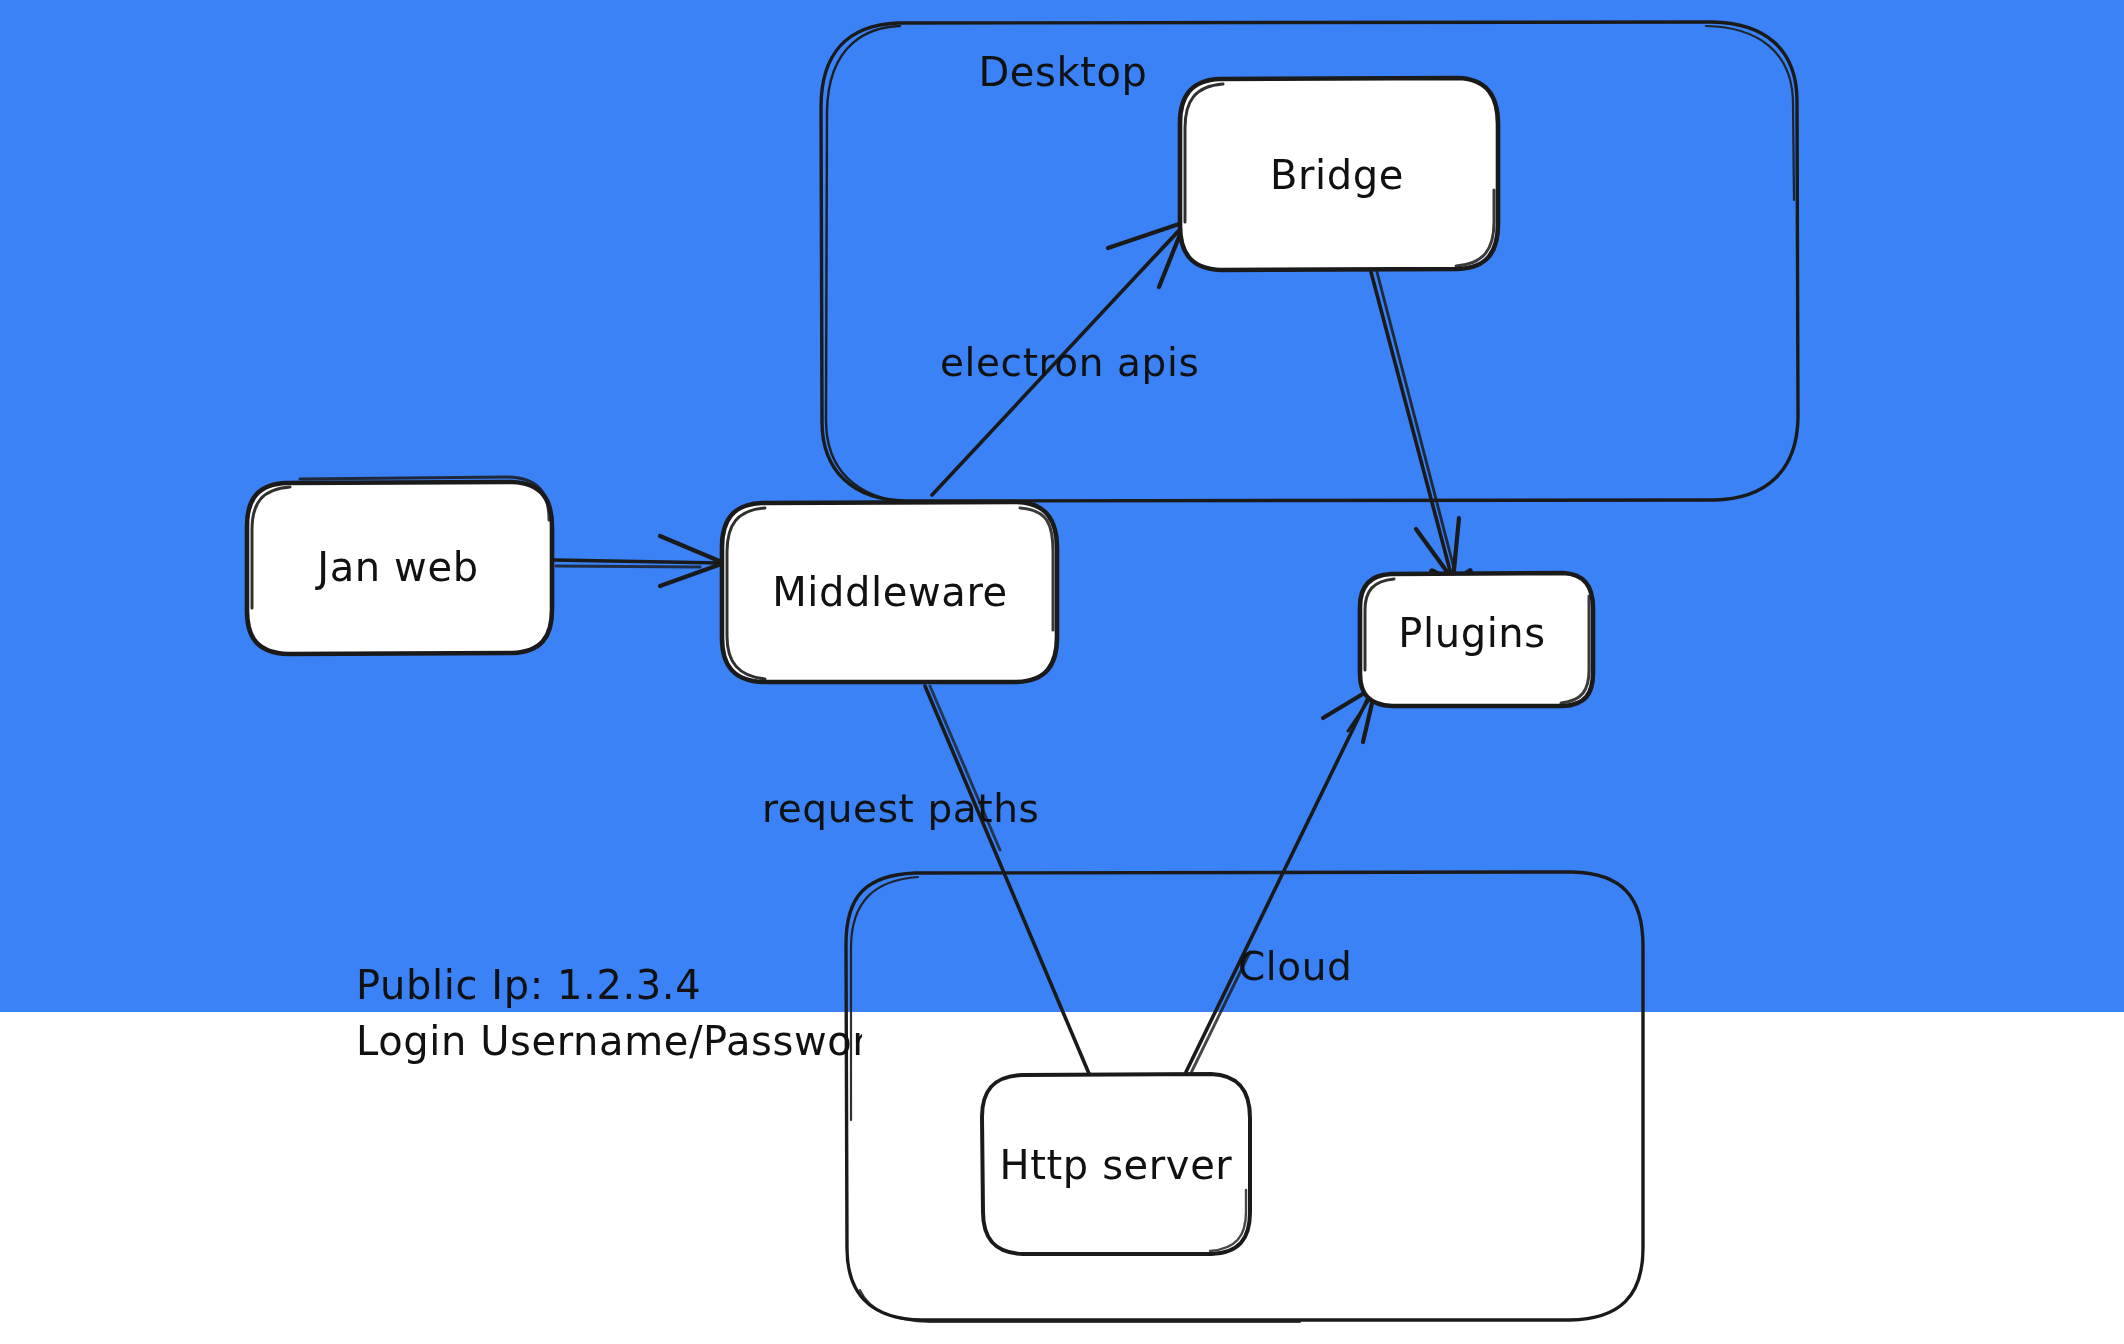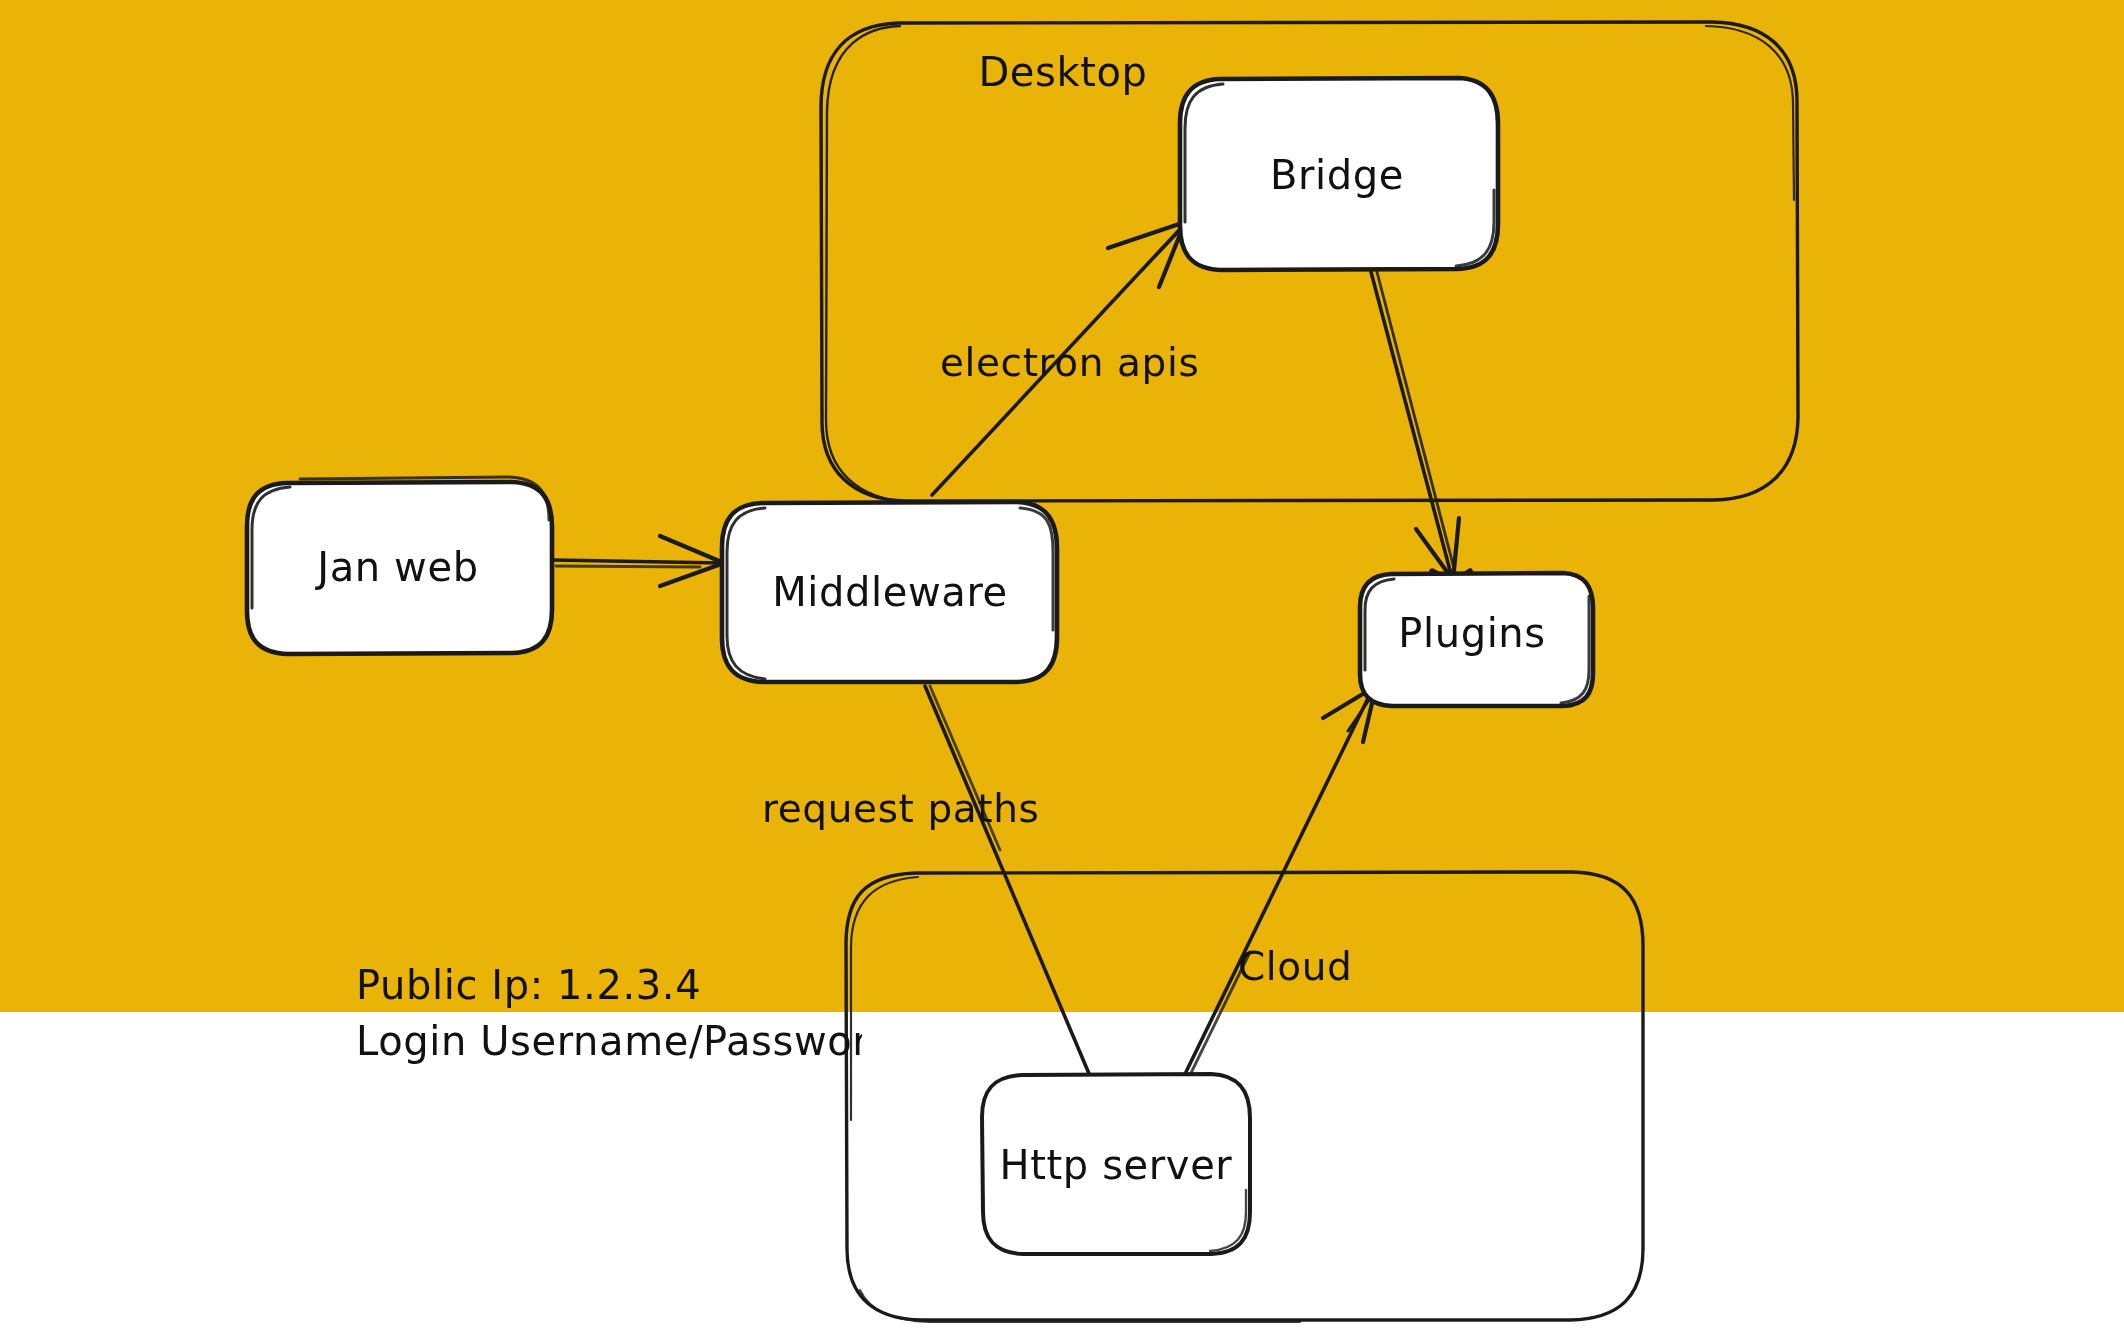--- a/index.html
+++ b/index.html
@@ -10,21 +10,21 @@
     width: 2124px;
     height: 1344px;
     overflow: hidden;
     font-family: "DejaVu Sans", sans-serif;
   }
 
   #canvas {
     position: relative;
     width: 2124px;
     height: 1012px;
-    background: #eab308;
+    background: #3b82f6;
   }
 
   svg#scene {
     position: absolute;
     left: 0;
     top: 0;
     width: 2124px;
     height: 1344px;
     display: block;
   }

